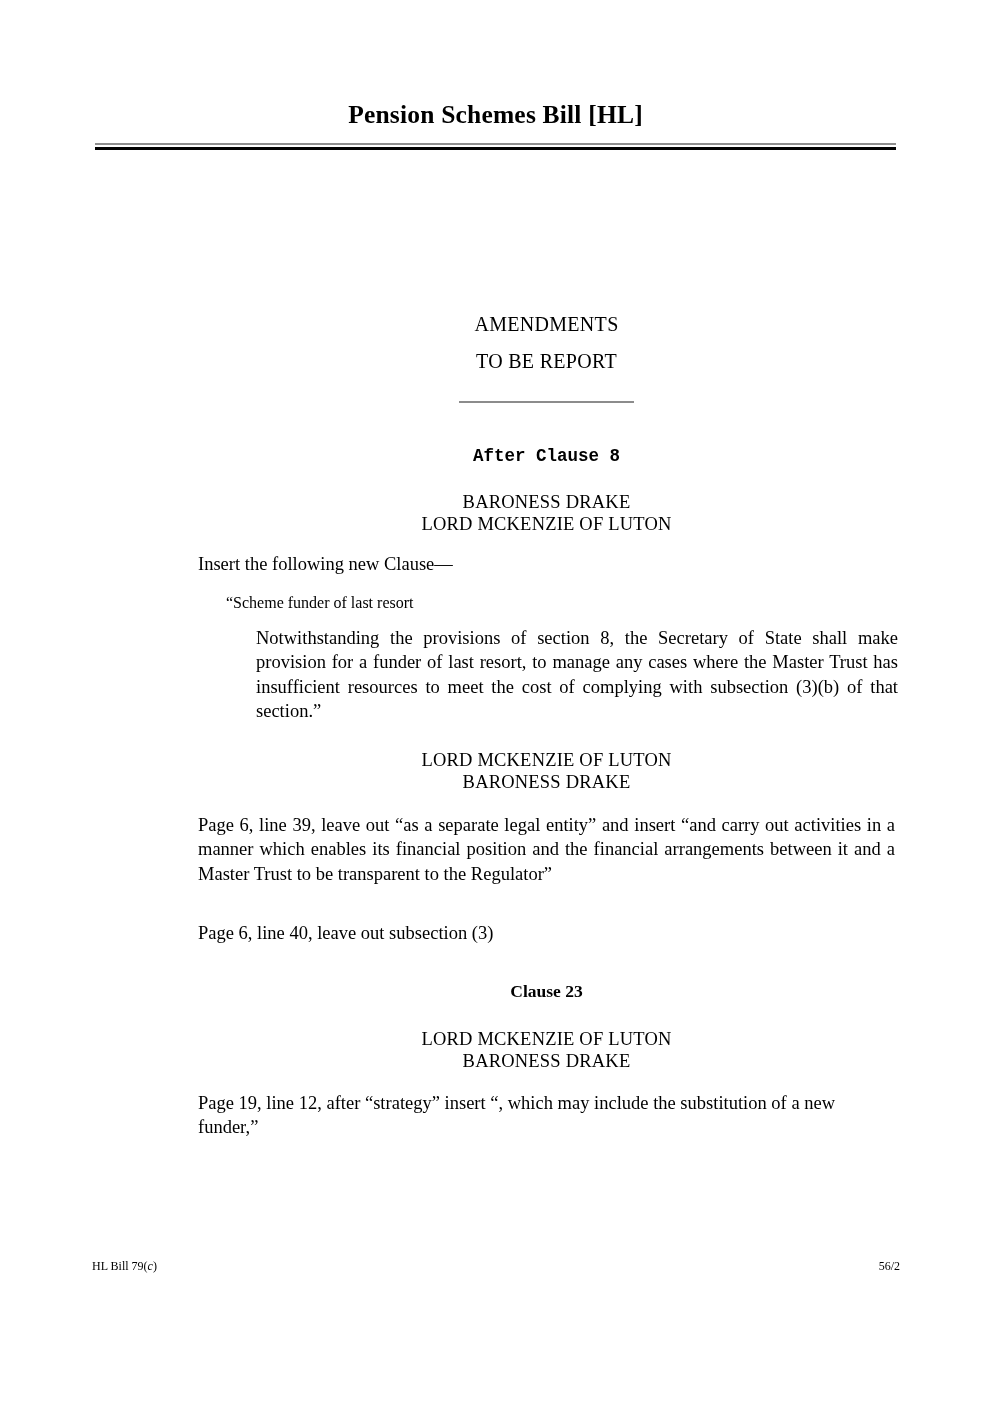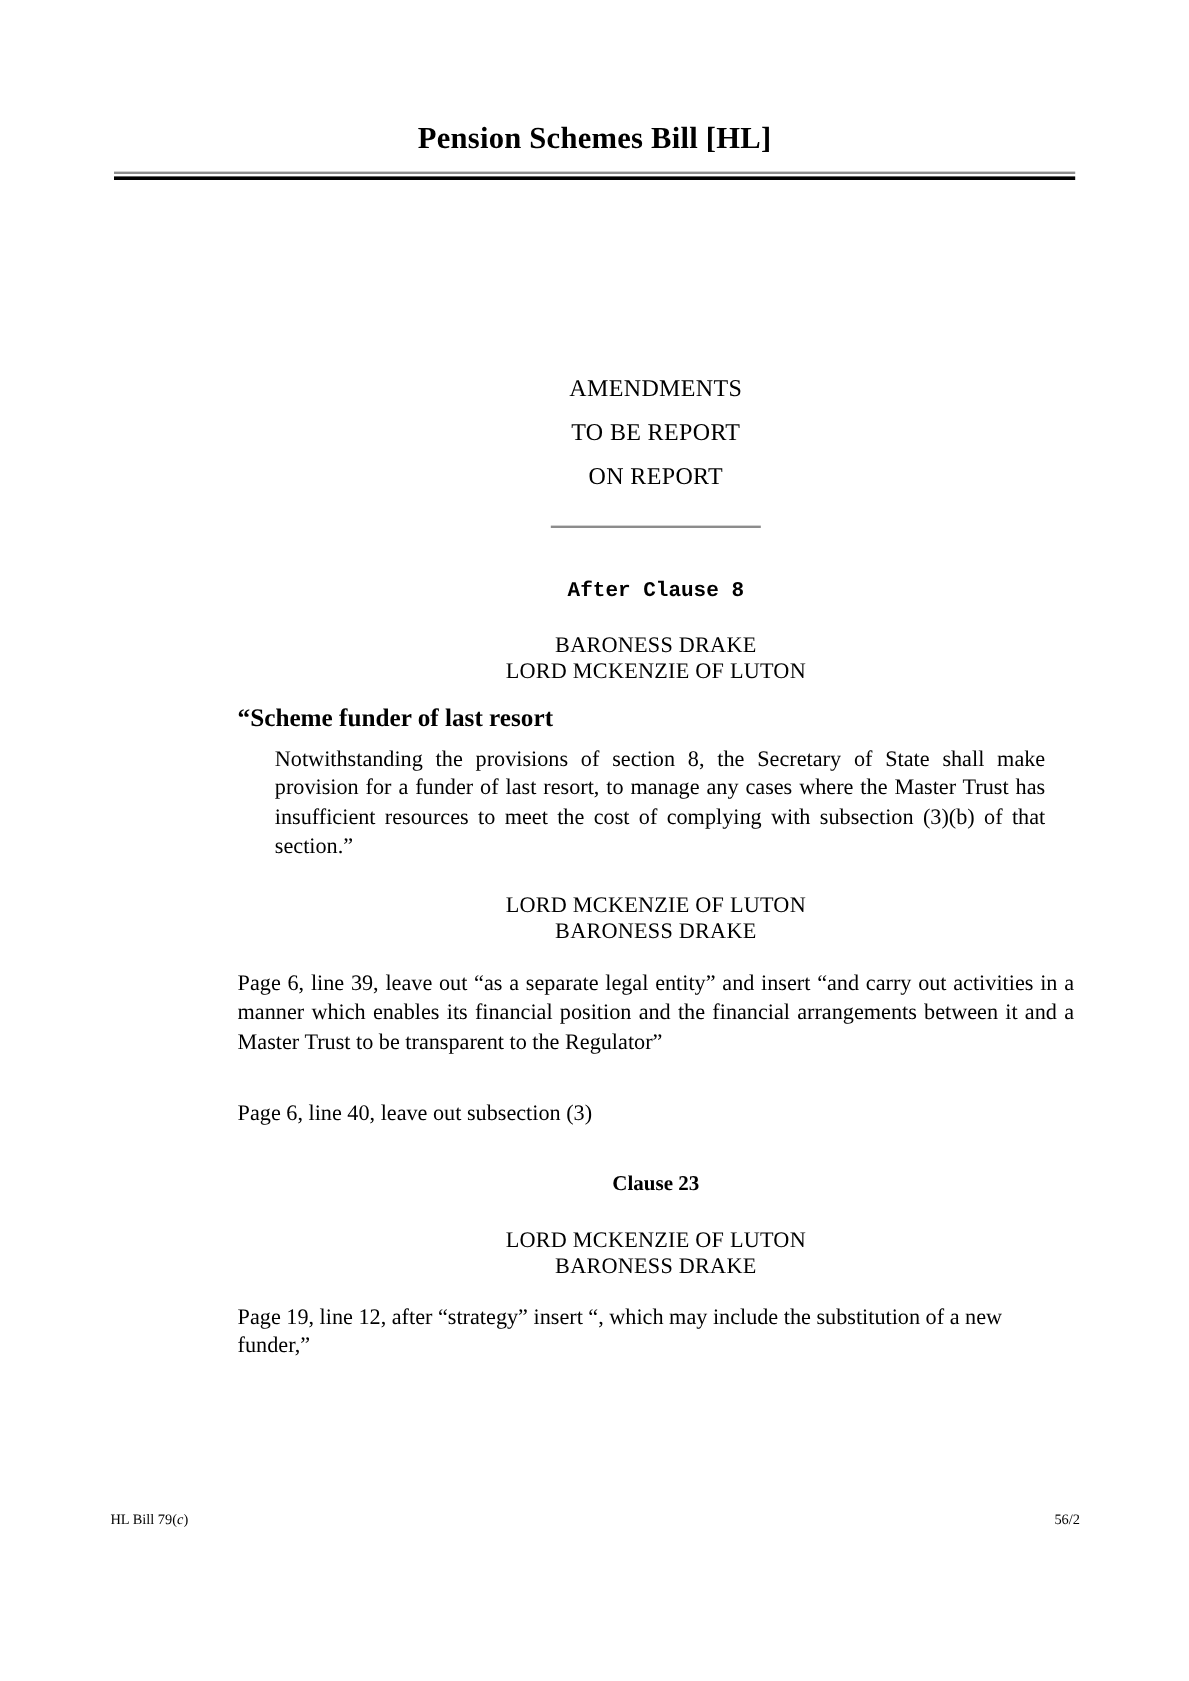--- a/index.html
+++ b/index.html
@@ -106,28 +106,29 @@
     text-justify: inter-word;
     font-size: 18.5px;
     line-height: 24.5px;
     hyphens: none;
   }
   .para-left {
     text-align: left;
   }
 
   .quoted-heading {
-    font-weight: bold;
-    font-size: 21px;
+    font-weight: normal;
+    font-size: 16px;
     line-height: 24.5px;
     text-align: left;
+    margin-left: 28px;
   }
 
   .indented {
-    margin-left: 31px;
+    margin-left: 58px;
     width: calc(100% - 55px);
   }
 
   
   .sp-after-clause8-head { margin-top: 42px; font-family: Liberation Mono, monospace; }
   .sp-sponsors-1        { margin-top: 23px; }
   .sp-insert-line       { margin-top: 17px; }
   .sp-quoted-head       { margin-top: 15px; }
   .sp-quoted-para       { margin-top: 10px; }
   .sp-clause10-head     { margin-top: 31px; }
@@ -163,32 +164,32 @@
       <div class="thin"></div>
       <div class="thick"></div>
     </div>
   </div>
 
   <div class="body-area">
 
     <div class="frontmatter">
       <div>AMENDMENTS</div>
       <div>TO BE REPORT</div>
-      <div>ON REPORT</div>
     </div>
     <div class="short-rule"></div>
 
     <div class="block">
       <div class="clause-heading sp-after-clause8-head">After Clause 8</div>
 
       <div class="sponsors sp-sponsors-1">
         <div>BARONESS DRAKE</div>
         <div>LORD MCKENZIE OF LUTON</div>
       </div>
 
+      <div class="para para-left sp-insert-line">Insert the following new Clause—</div>
 
       <div class="quoted-heading sp-quoted-head">“Scheme funder of last resort</div>
 
       <div class="para indented sp-quoted-para">Notwithstanding the provisions of section 8, the Secretary of State shall make provision for a funder of last resort, to manage any cases where the Master Trust has insufficient resources to meet the cost of complying with subsection (3)(b) of that section.”</div>
     </div>
 
     <div class="block">
 
       <div class="sponsors sp-sponsors-2">
         <div>LORD MCKENZIE OF LUTON</div>

